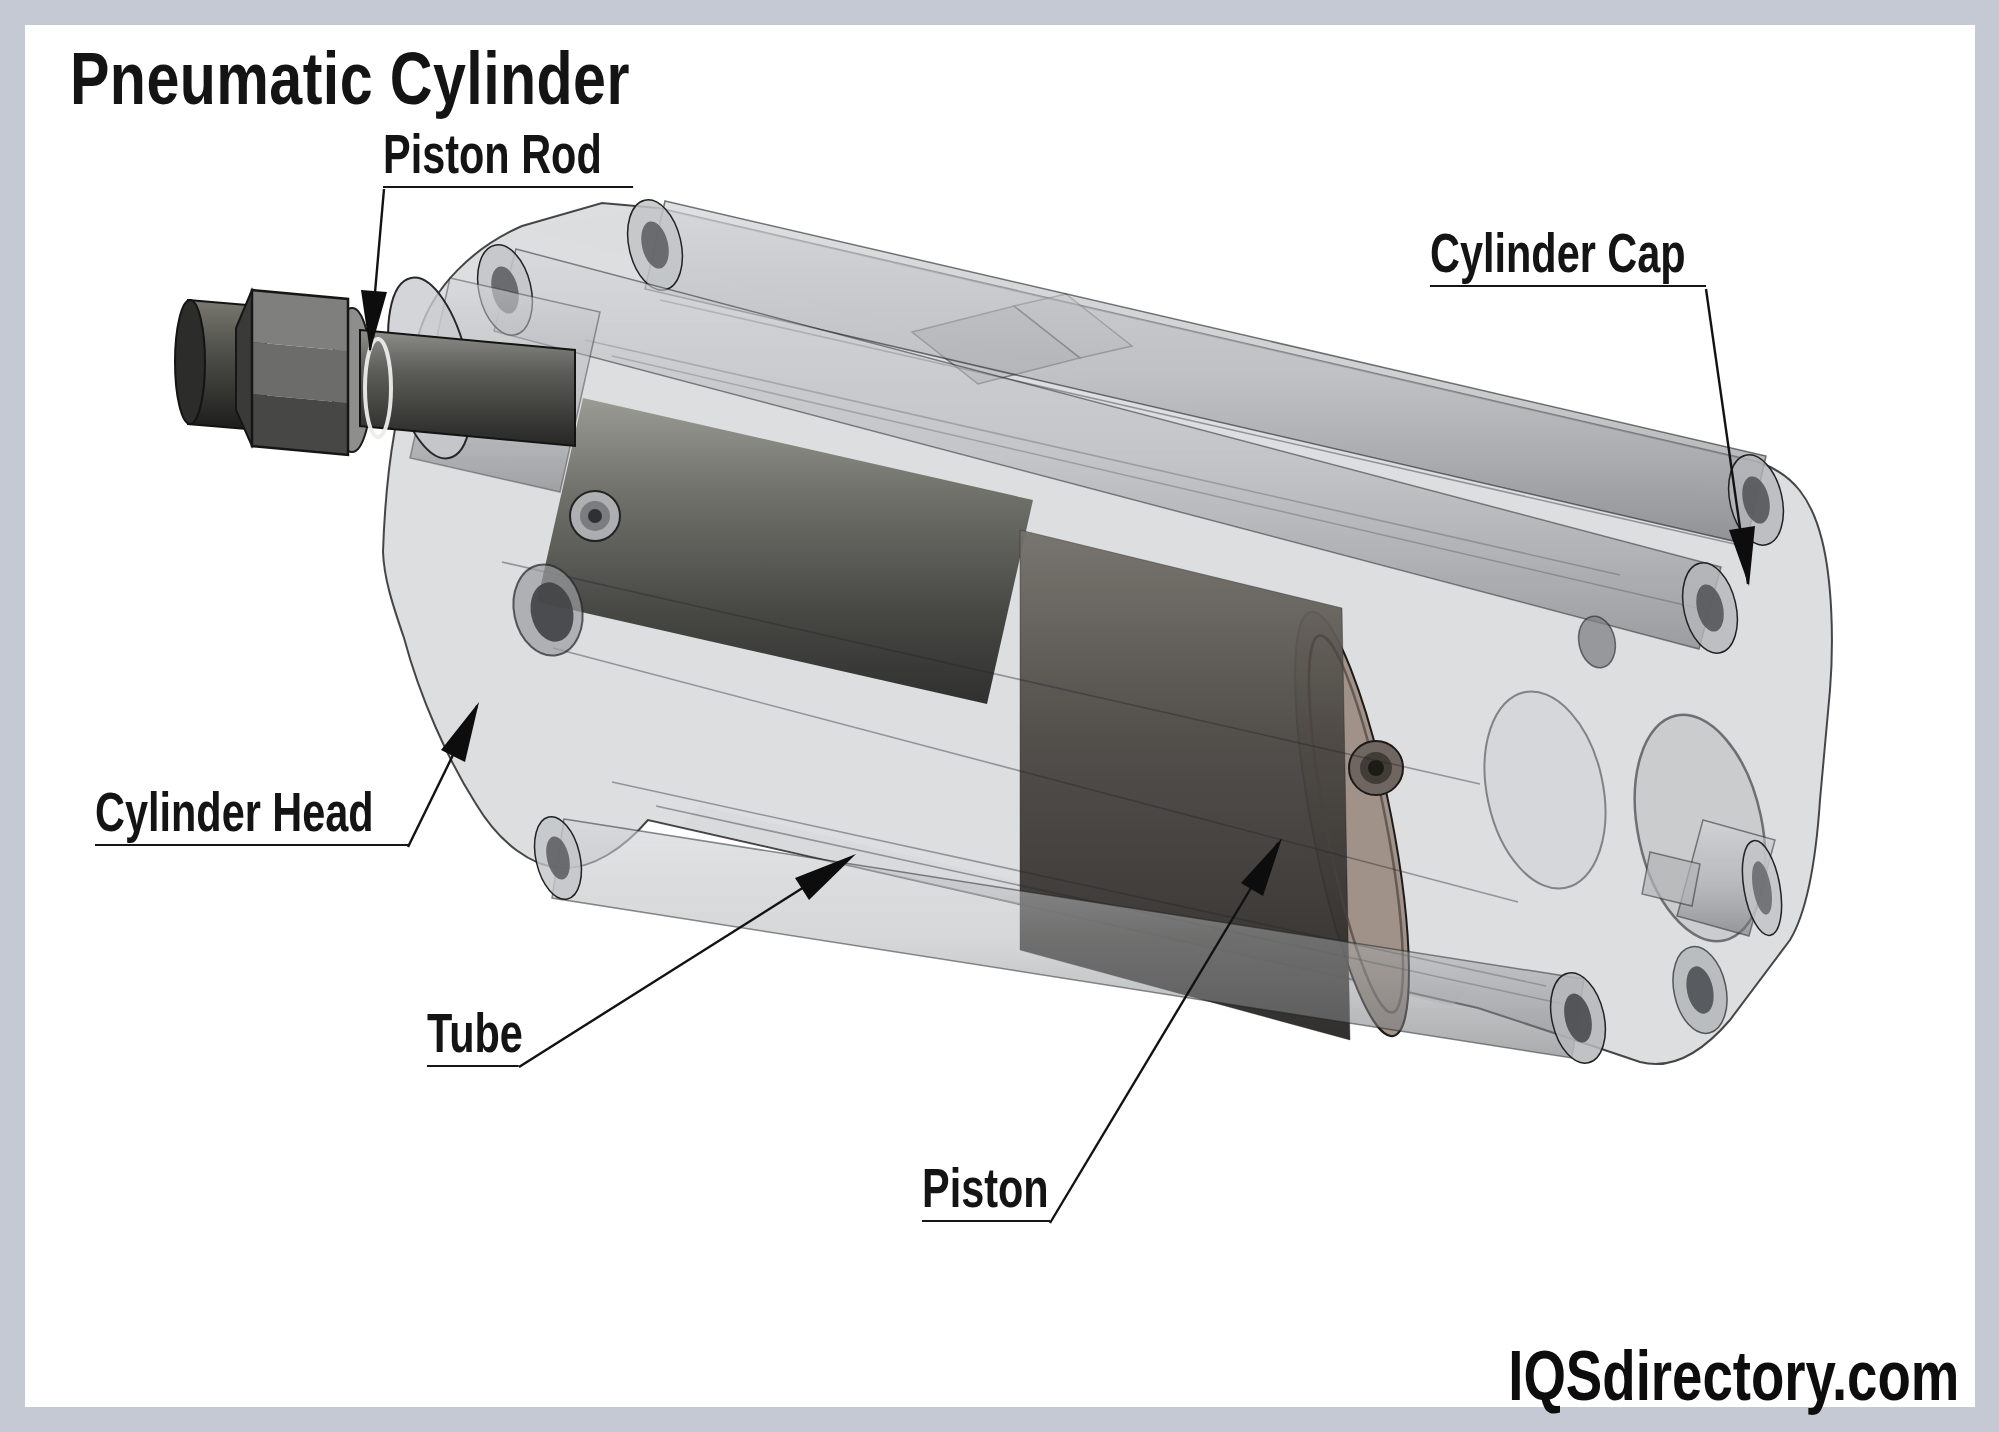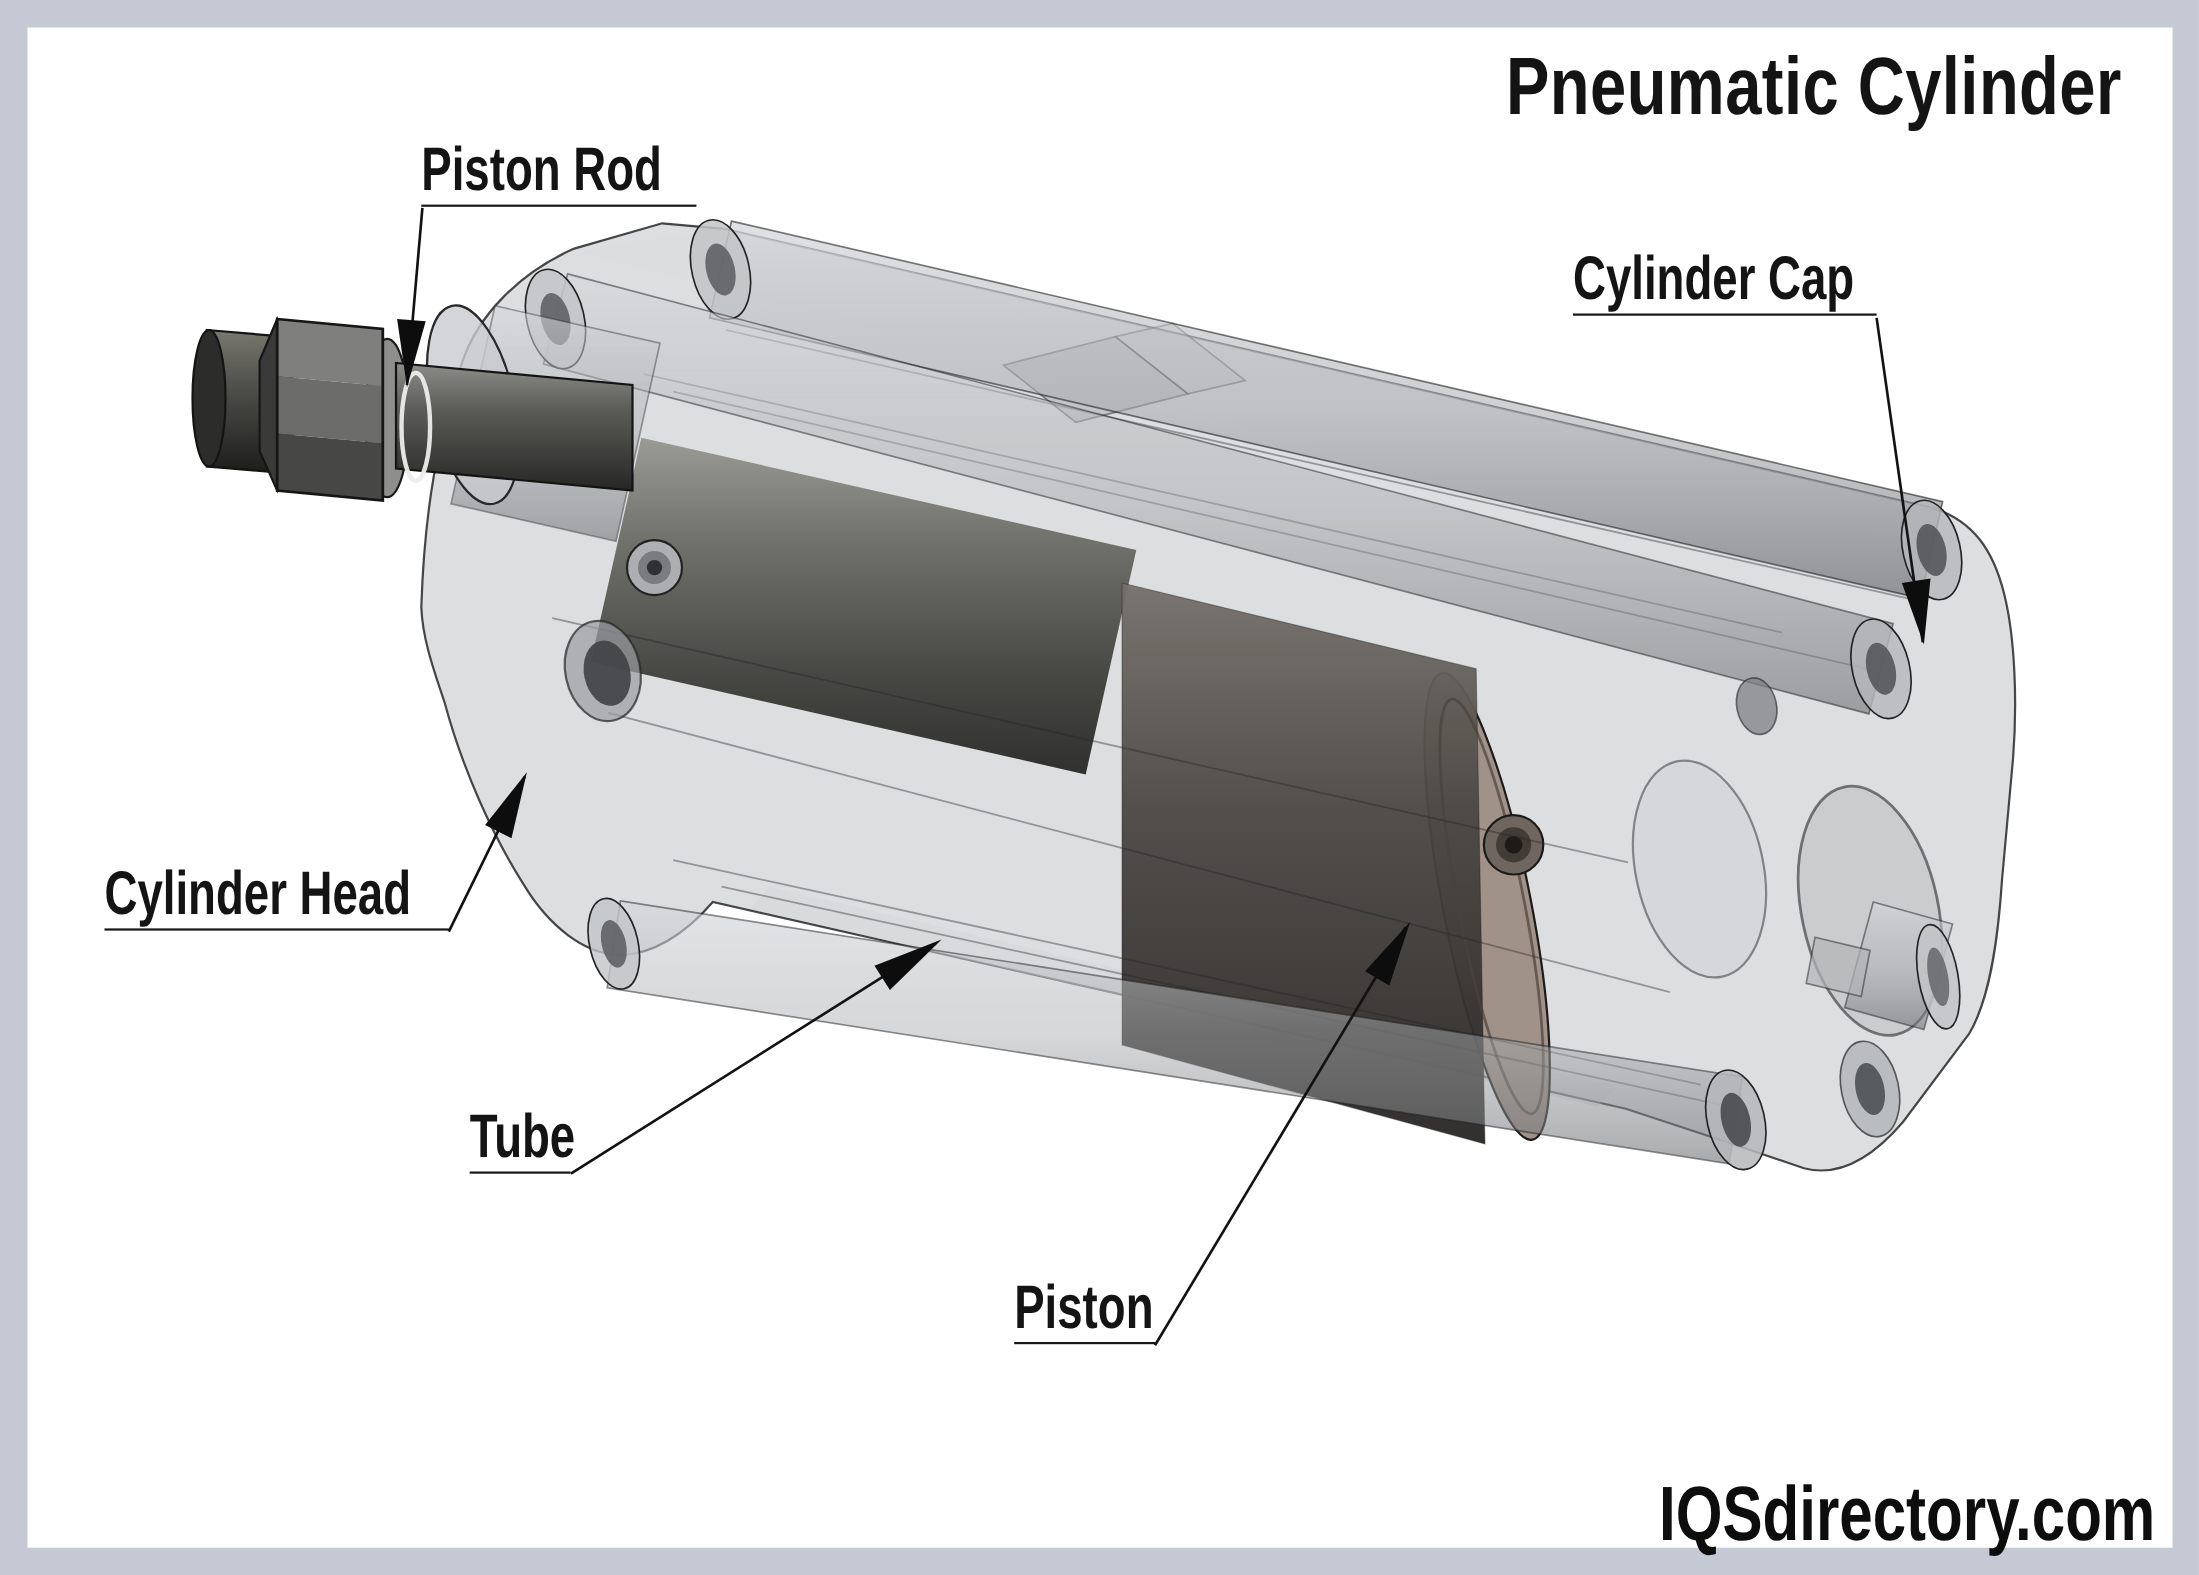--- a/index.html
+++ b/index.html
@@ -12,21 +12,21 @@
     width:1999px;height:1432px;position:relative;overflow:hidden;
     background:var(--frame-border);
     font-family:"Liberation Sans","DejaVu Sans",sans-serif;
   }
   .canvas{
     position:absolute;left:25px;top:25px;width:1950px;height:1382px;
     background:var(--canvas-background);
   }
   svg.illustration{position:absolute;left:0;top:0;width:1999px;height:1432px;}
   .title-wrap{
-    position:absolute;left:0;top:36px;width:1999px;text-align:right;pointer-events:none;text-decoration:underline;
+    position:absolute;left:0;top:36px;width:1999px;text-align:left;pointer-events:none;text-decoration:underline;
   }
   .title-text{
     display:inline-block;font-size:74px;font-weight:bold;color:var(--ink);
     transform:scaleX(.8);transform-origin:center top;white-space:nowrap;letter-spacing:.5px;
   }
   .part-label{
     position:absolute;font-size:56px;font-weight:bold;color:var(--ink);
     line-height:1;padding-bottom:4px;border-bottom:2.5px solid #161616;
     white-space:nowrap;transform:scaleX(.74);transform-origin:left bottom;
   }

